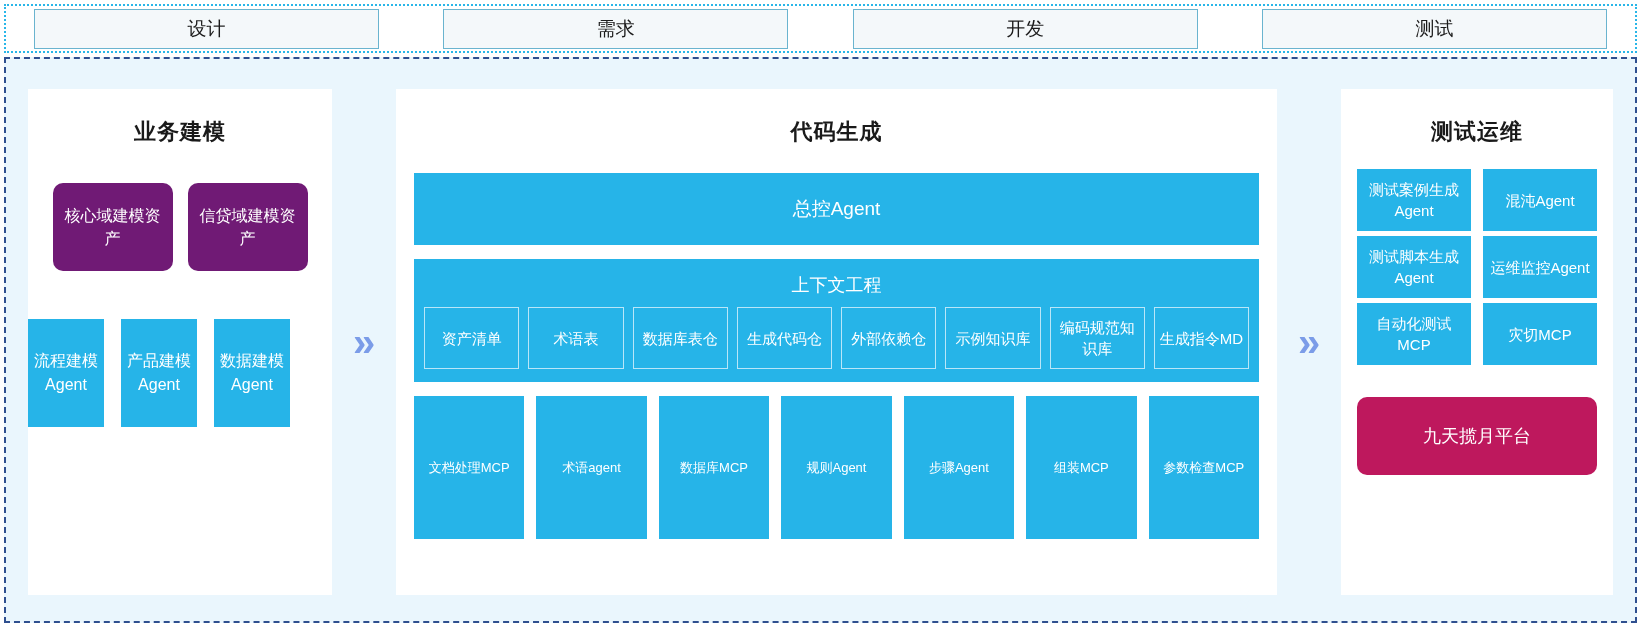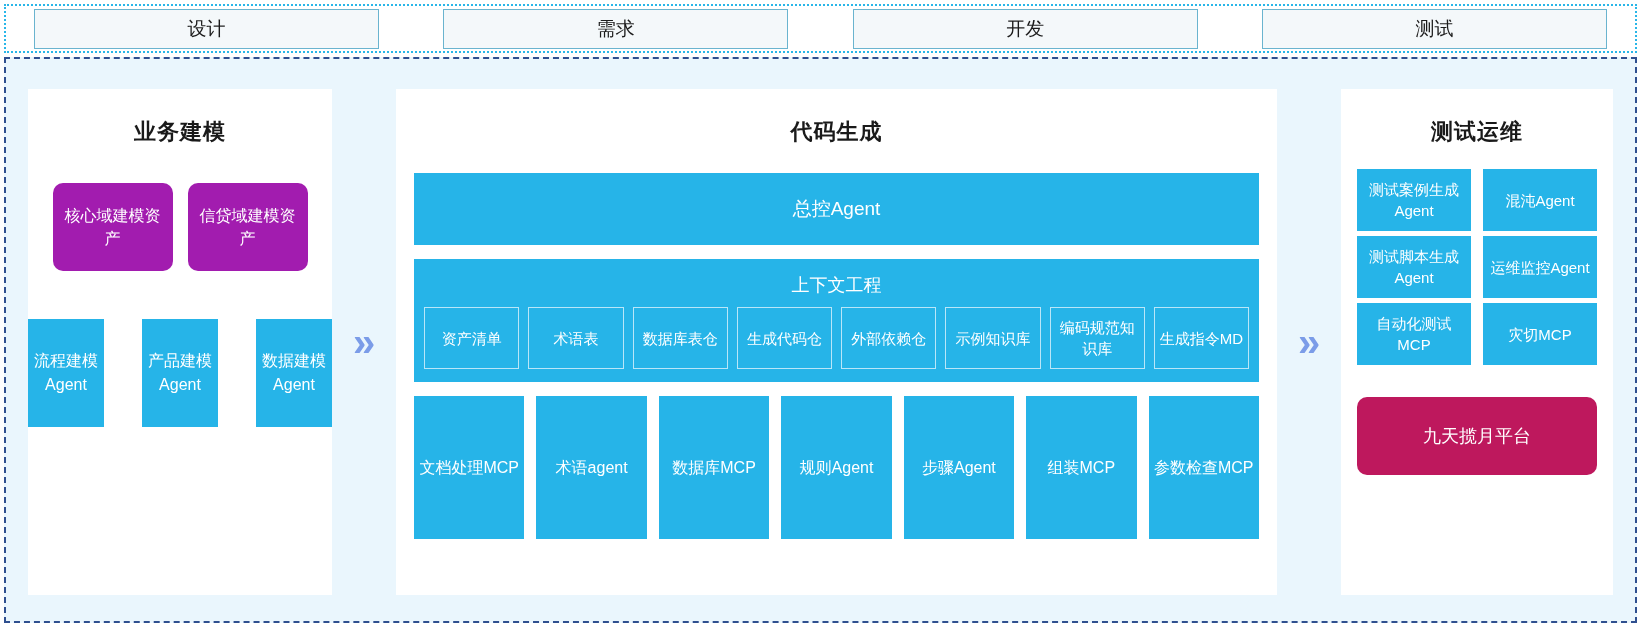--- a/index.html
+++ b/index.html
@@ -93,35 +93,35 @@
   }
   .asset-row {
     display: flex;
     justify-content: center;
     gap: 15px;
     margin-top: 36px;
   }
   .asset-box {
     width: 120px;
     height: 88px;
-    background: #a21caf;
+    background: #701a75;
     border-radius: 10px;
     color: #ffffff;
     font-size: 16px;
     line-height: 23px;
     display: flex;
     align-items: center;
     justify-content: center;
     text-align: center;
     box-sizing: border-box;
     padding: 0 6px;
   }
   .model-agent-row {
     display: flex;
-    justify-content: space-between;
+    justify-content: flex-start;
     gap: 17px;
     margin-top: 48px;
   }
   .model-agent-box {
     width: 76px;
     height: 108px;
     background: #26b4e8;
     color: #ffffff;
     font-size: 16px;
     line-height: 24px;
@@ -196,21 +196,21 @@
     display: flex;
     gap: 12px;
     margin-top: 14px;
     align-items: stretch;
     height: 143px;
   }
   .tool-box {
     flex: 1 1 0;
     background: #26b4e8;
     color: #ffffff;
-    font-size: 16px;
+    font-size: 13px;
     line-height: 23px;
     display: flex;
     align-items: center;
     justify-content: center;
     text-align: center;
     box-sizing: border-box;
     padding: 0 4px;
   }
 
   

